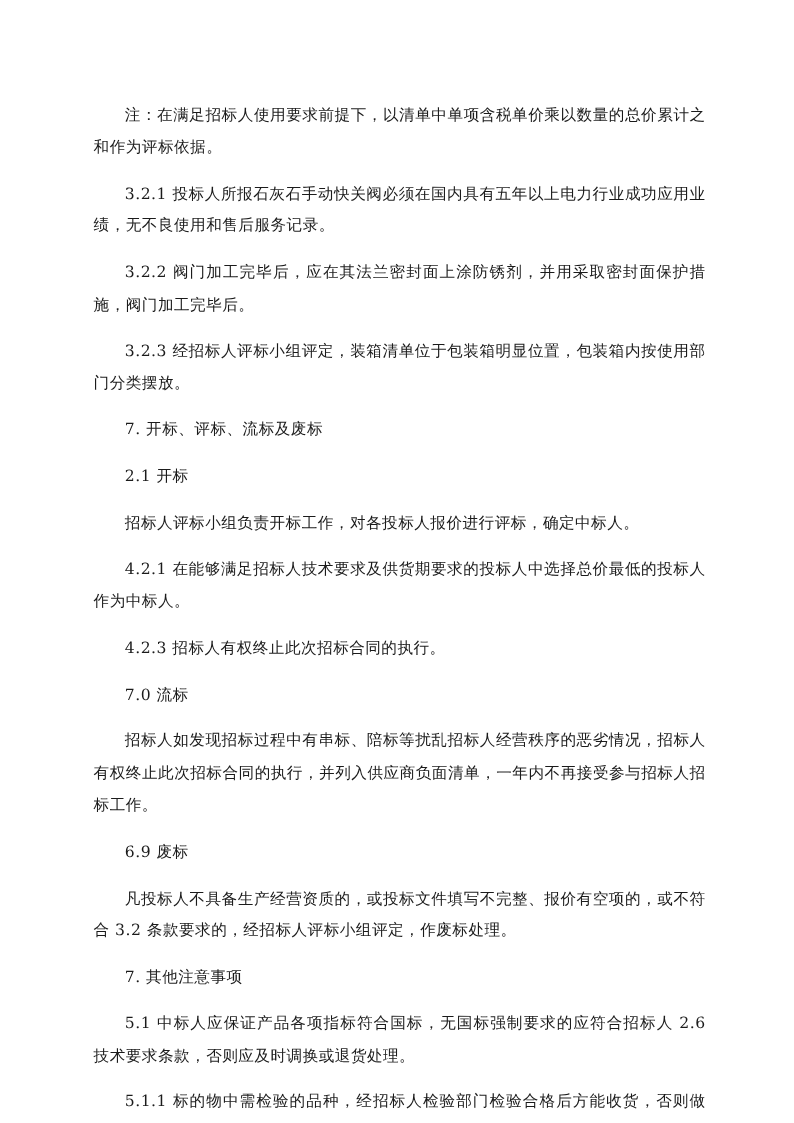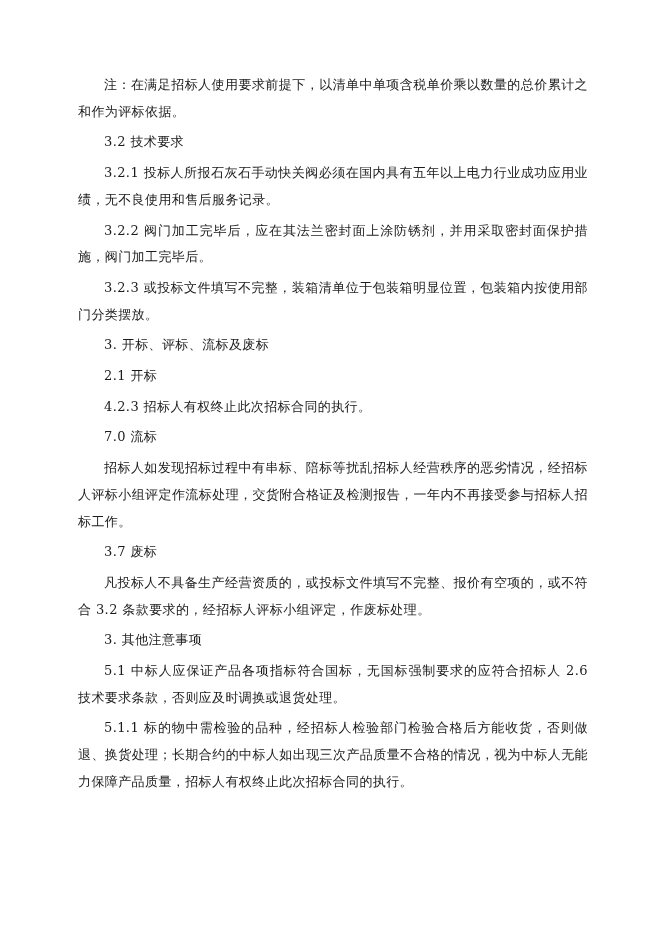--- a/index.html
+++ b/index.html
@@ -15,45 +15,46 @@
     overflow: hidden;
     font-family: "DejaVu Serif", "Liberation Serif", serif;
   }
   .body-area {
     position: absolute;
     left: 78px;
     top: 72px;
     width: 510px;
   }
   p.para {
-    margin: 0 0 0.30em 0;
+    margin: 12px 0 0.30em 0;
     font-size: 13.0px;
     line-height: 2.06;
     color: #1b1b1b;
     text-align: justify;
     text-justify: inter-ideograph;
     letter-spacing: 0.4px;
     text-indent: 2em;
     font-family: "DejaVu Serif", "Liberation Serif", serif;
   }
 </style>
 </head>
 <body>
 
 <div class="page">
   <div class="body-area">
     <p class="para">注：在满足招标人使用要求前提下，以清单中单项含税单价乘以数量的总价累计之和作为评标依据。</p>
-    <p class="para">3.2 技术要求</p>
     <p class="para">3.2.1 投标人所报石灰石手动快关阀必须在国内具有五年以上电力行业成功应用业绩，无不良使用和售后服务记录。</p>
     <p class="para">3.2.2 阀门加工完毕后，应在其法兰密封面上涂防锈剂，并用采取密封面保护措施，阀门加工完毕后。</p>
-    <p class="para">3.2.3 或投标文件填写不完整，装箱清单位于包装箱明显位置，包装箱内按使用部门分类摆放。</p>
-    <p class="para">3. 开标、评标、流标及废标</p>
+    <p class="para">3.2.3 经招标人评标小组评定，装箱清单位于包装箱明显位置，包装箱内按使用部门分类摆放。</p>
+    <p class="para">7. 开标、评标、流标及废标</p>
     <p class="para">2.1 开标</p>
+    <p class="para">招标人评标小组负责开标工作，对各投标人报价进行评标，确定中标人。</p>
+    <p class="para">4.2.1 在能够满足招标人技术要求及供货期要求的投标人中选择总价最低的投标人作为中标人。</p>
     <p class="para">4.2.3 招标人有权终止此次招标合同的执行。</p>
     <p class="para">7.0 流标</p>
-    <p class="para">招标人如发现招标过程中有串标、陪标等扰乱招标人经营秩序的恶劣情况，经招标人评标小组评定作流标处理，交货附合格证及检测报告，一年内不再接受参与招标人招标工作。</p>
-    <p class="para">3.7 废标</p>
+    <p class="para">招标人如发现招标过程中有串标、陪标等扰乱招标人经营秩序的恶劣情况，招标人有权终止此次招标合同的执行，并列入供应商负面清单，一年内不再接受参与招标人招标工作。</p>
+    <p class="para">6.9 废标</p>
     <p class="para">凡投标人不具备生产经营资质的，或投标文件填写不完整、报价有空项的，或不符合 3.2 条款要求的，经招标人评标小组评定，作废标处理。</p>
-    <p class="para">3. 其他注意事项</p>
+    <p class="para">7. 其他注意事项</p>
     <p class="para">5.1 中标人应保证产品各项指标符合国标，无国标强制要求的应符合招标人 2.6 技术要求条款，否则应及时调换或退货处理。</p>
     <p class="para">5.1.1 标的物中需检验的品种，经招标人检验部门检验合格后方能收货，否则做退、换货处理；长期合约的中标人如出现三次产品质量不合格的情况，视为中标人无能力保障产品质量，招标人有权终止此次招标合同的执行。</p>
   </div>
 </div>
 
 </body></html>

